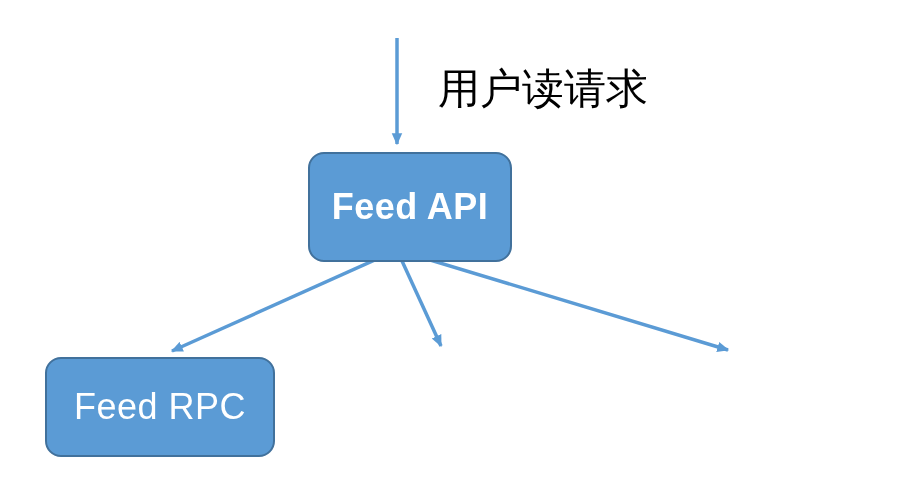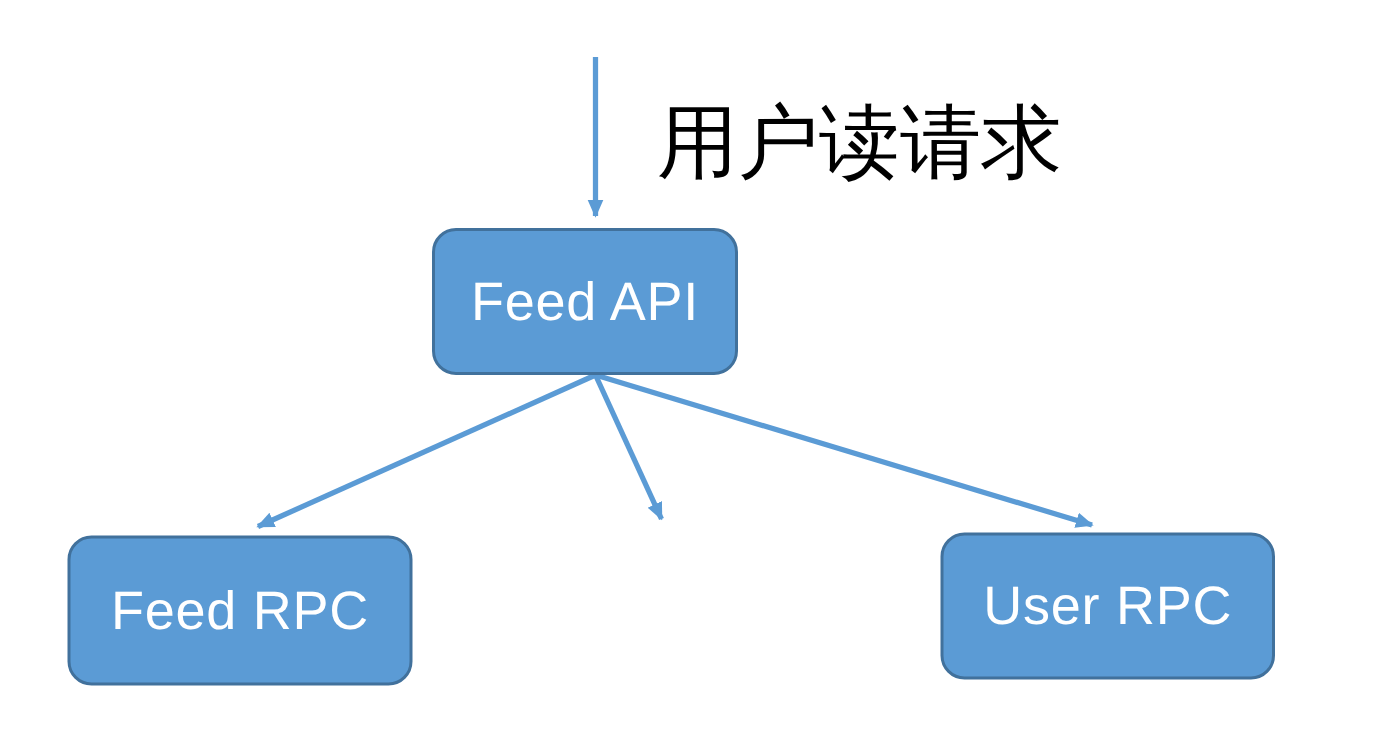--- a/index.html
+++ b/index.html
@@ -38,29 +38,29 @@
     border: 2.5px solid var(--node-border, #41719c);
     color: var(--node-text, #ffffff);
     display: flex;
     align-items: center;
     justify-content: center;
     font-size: 36px;
     font-weight: 400;
     letter-spacing: 0.5px;
     white-space: nowrap;
   }
-  #node-feed-api { left: 288px; top: 152px; width: 204px; height: 98px; }
+  #node-feed-api { left: 308px; top: 152px; width: 204px; height: 110px; font-weight: bold; }
   #node-feed-rpc { left: 45px;  top: 357px; width: 230px; height: 100px; }
   #node-card-rpc { left: 337px; top: 357px; width: 223px; height: 98px; }
   #node-user-rpc { left: 627px; top: 355px; width: 223px; height: 98px; }
   #request-label {
     position: absolute;
     left: 438px;
     top: 66px;
-    font-size: 54px;
+    font-size: 42px;
     line-height: 1.1;
     color: var(--label-text, #000000);
     white-space: nowrap;
     text-align: center;
   }
 </style>
 </head>
 <body>
 
 <div id="canvas">
@@ -81,17 +81,14 @@
 
   <div class="node" id="node-feed-api">
     <span>Feed API</span>
   </div>
 
   <div class="node" id="node-feed-rpc">
     <span>Feed RPC</span>
   </div>
 
 
-  <div class="node" id="node-user-rpc">
-    <span>User RPC</span>
-  </div>
 
 </div>
 
 </body></html>

